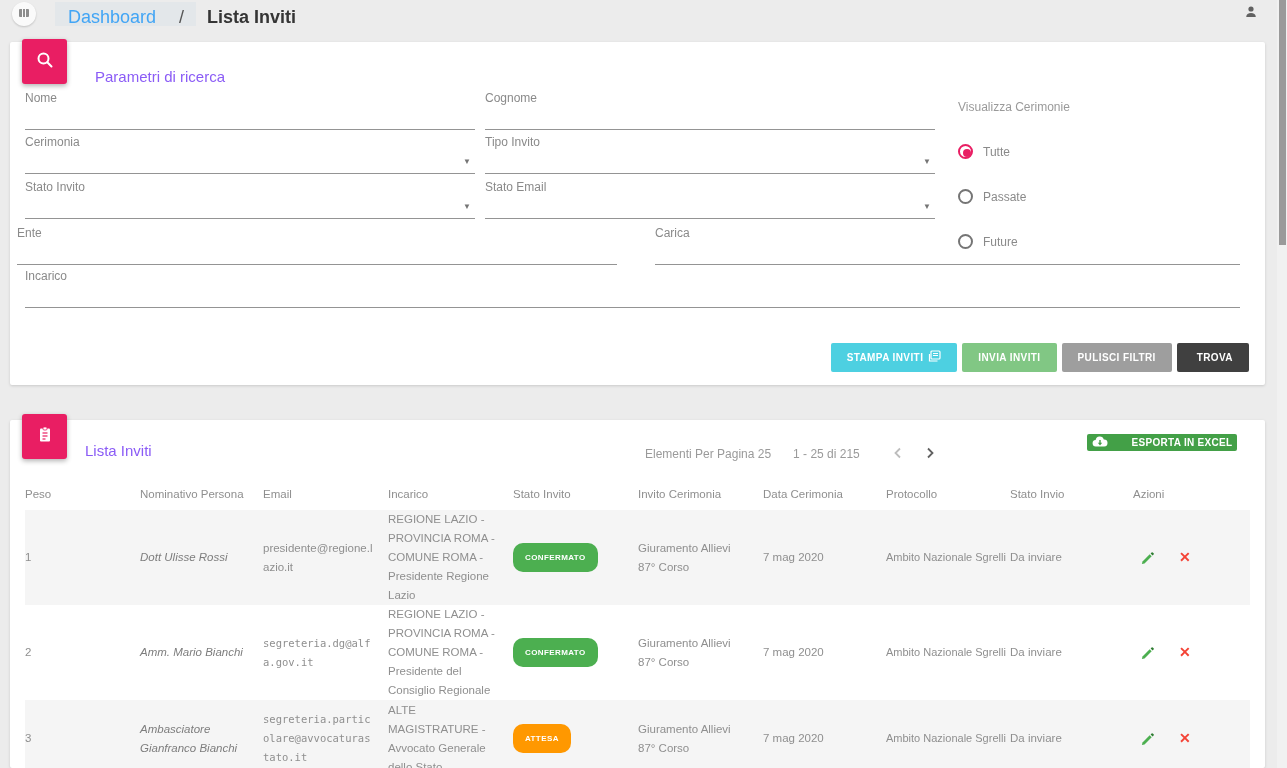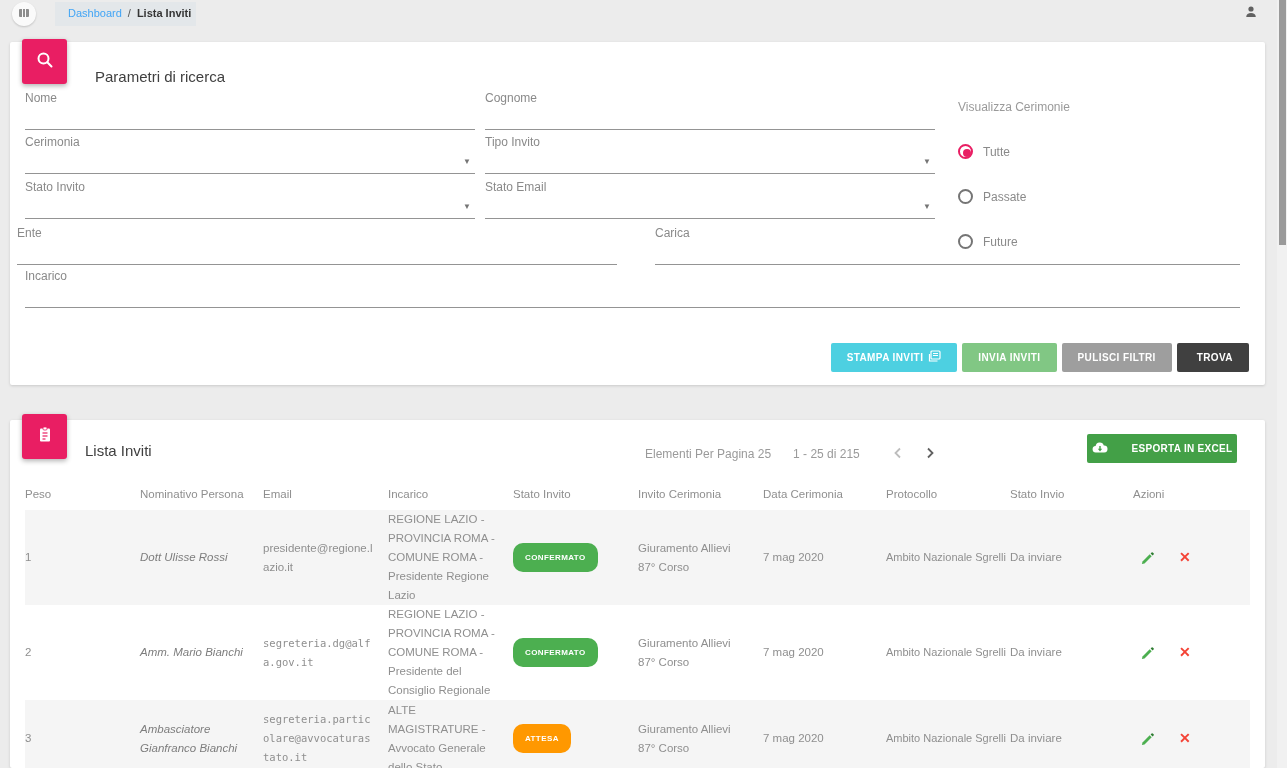--- a/index.html
+++ b/index.html
@@ -3,34 +3,34 @@
 <meta charset="utf-8">
 <style>
   * { margin:0; padding:0; box-sizing:border-box; }
   html,body { width:1287px; height:768px; overflow:hidden; }
   body { font-family:"Liberation Sans", sans-serif; background:#ececec; position:relative; color:#616161; }
 
   
   .topbar { position:absolute; left:0; top:0; width:1287px; height:28px; background:#ececec; }
   .menu-btn { position:absolute; left:12px; top:2px; width:24px; height:24px; border-radius:50%; background:#fafafa; border:none; box-shadow:0 1px 2px rgba(0,0,0,.18); cursor:pointer; display:flex; align-items:center; justify-content:center; }
   .crumb-hl { position:absolute; left:55px; top:2px; width:141px; height:24px; background:#e3e7ea; }
-  .crumbs { position:absolute; left:68px; top:7px; font-size:11px; display:flex; gap:6px; align-items:flex-end; }
+  .crumbs { position:absolute; left:68px; top:7px; font-size:18px; display:flex; gap:23px; align-items:flex-end; }
   .crumb-link { color:#42a5f5; text-decoration:none; cursor:pointer; }
   .crumb-sep { color:#555; }
   .crumb-cur { color:#353535; font-weight:bold; }
   .user-btn { position:absolute; right:27px; top:5px; width:18px; height:18px; cursor:pointer; display:flex; align-items:center; justify-content:center; }
 
   
   .card { position:absolute; left:10px; width:1255px; background:#fff; border-radius:2px; box-shadow:0 1px 3px rgba(0,0,0,.15); }
   .card-search { top:42px; height:343px; }
   .card-list { top:420px; height:348px; }
   .float-icon { position:absolute; width:45px; height:45px; background:#e91e63; border-radius:3px; box-shadow:0 2px 5px rgba(0,0,0,.3); display:flex; align-items:center; justify-content:center; z-index:3; }
   .fi-search { left:12px; top:-3px; }
   .fi-list { left:12px; top:-6px; }
-  .card-title { position:absolute; font-size:15px; font-weight:normal; color:#404040; }
+  .card-title { position:absolute; font-size:15px; font-weight:normal; color:#8b5cf6; }
 
   
   .field { position:absolute; height:26px; border-bottom:1px solid #949494; font-size:12px; color:#8a8a8a; display:flex; align-items:flex-end; padding-bottom:24px; cursor:text; }
   .field .flabel { pointer-events:none; }
   .select-arrow { position:absolute; right:4px; bottom:7px; font-size:8px; color:#757575; }
   .f-nome      { left:15px;  top:62px;  width:450px; }
   .f-cognome   { left:475px; top:62px;  width:450px; }
   .f-cerimonia { left:15px;  top:106px; width:450px; cursor:pointer; }
   .f-tipo      { left:475px; top:106px; width:450px; cursor:pointer; }
   .f-statoinv  { left:15px;  top:151px; width:450px; cursor:pointer; }
@@ -50,21 +50,21 @@
   .btn-row { position:absolute; top:301px; right:16px; display:flex; gap:5px; }
   .btn { height:29px; border:none; border-radius:2px; color:#fff; font-weight:bold; font-size:10px; letter-spacing:.4px; padding:0 16px; cursor:pointer; display:flex; align-items:center; gap:5px; font-family:"Liberation Sans", sans-serif; }
 
   
   .list-head { position:relative; height:58px; }
   .list-title { left:75px; top:22px; }
   .pagination { position:absolute; left:635px; top:22px; display:flex; align-items:center; font-size:12px; color:#9a9a9a; }
   .pg-range { margin-left:22px; }
   .pg-btn { width:24px; height:24px; border:none; background:transparent; cursor:pointer; display:flex; align-items:center; justify-content:center; margin-left:8px; }
   .pg-prev { margin-left:26px; }
-  .export-btn { position:absolute; left:1077px; top:14px; width:150px; height:29px; border:none; border-radius:2px; color:#fff; font-weight:bold; font-size:10px; letter-spacing:.3px; cursor:pointer; display:flex; align-items:center; justify-content:center; gap:24px; font-family:"Liberation Sans", sans-serif; }
+  .export-btn { position:absolute; left:1077px; top:14px; width:150px; height:17px; border:none; border-radius:2px; color:#fff; font-weight:bold; font-size:10px; letter-spacing:.3px; cursor:pointer; display:flex; align-items:center; justify-content:center; gap:24px; font-family:"Liberation Sans", sans-serif; }
 
   
   .ttable { margin:0 15px 0 15px; }
   .trow { display:grid; grid-template-columns:115px 123px 125px 125px 125px 125px 123px 124px 123px 1fr; align-items:center; }
   .thead { min-height:32px; font-size:12px; color:#5f5f5f; }
   .thead .td { padding-right:12px; }
   .td { font-size:11.5px; line-height:19px; color:#8f8f8f; padding-right:15px; }
   .r0 { min-height:77px; } .r1 { min-height:90px; } .r2 { min-height:77px; }
   .row-odd { background:#f5f5f5; }
   .td-nominativo { font-style:italic; color:#7d7d7d; }

